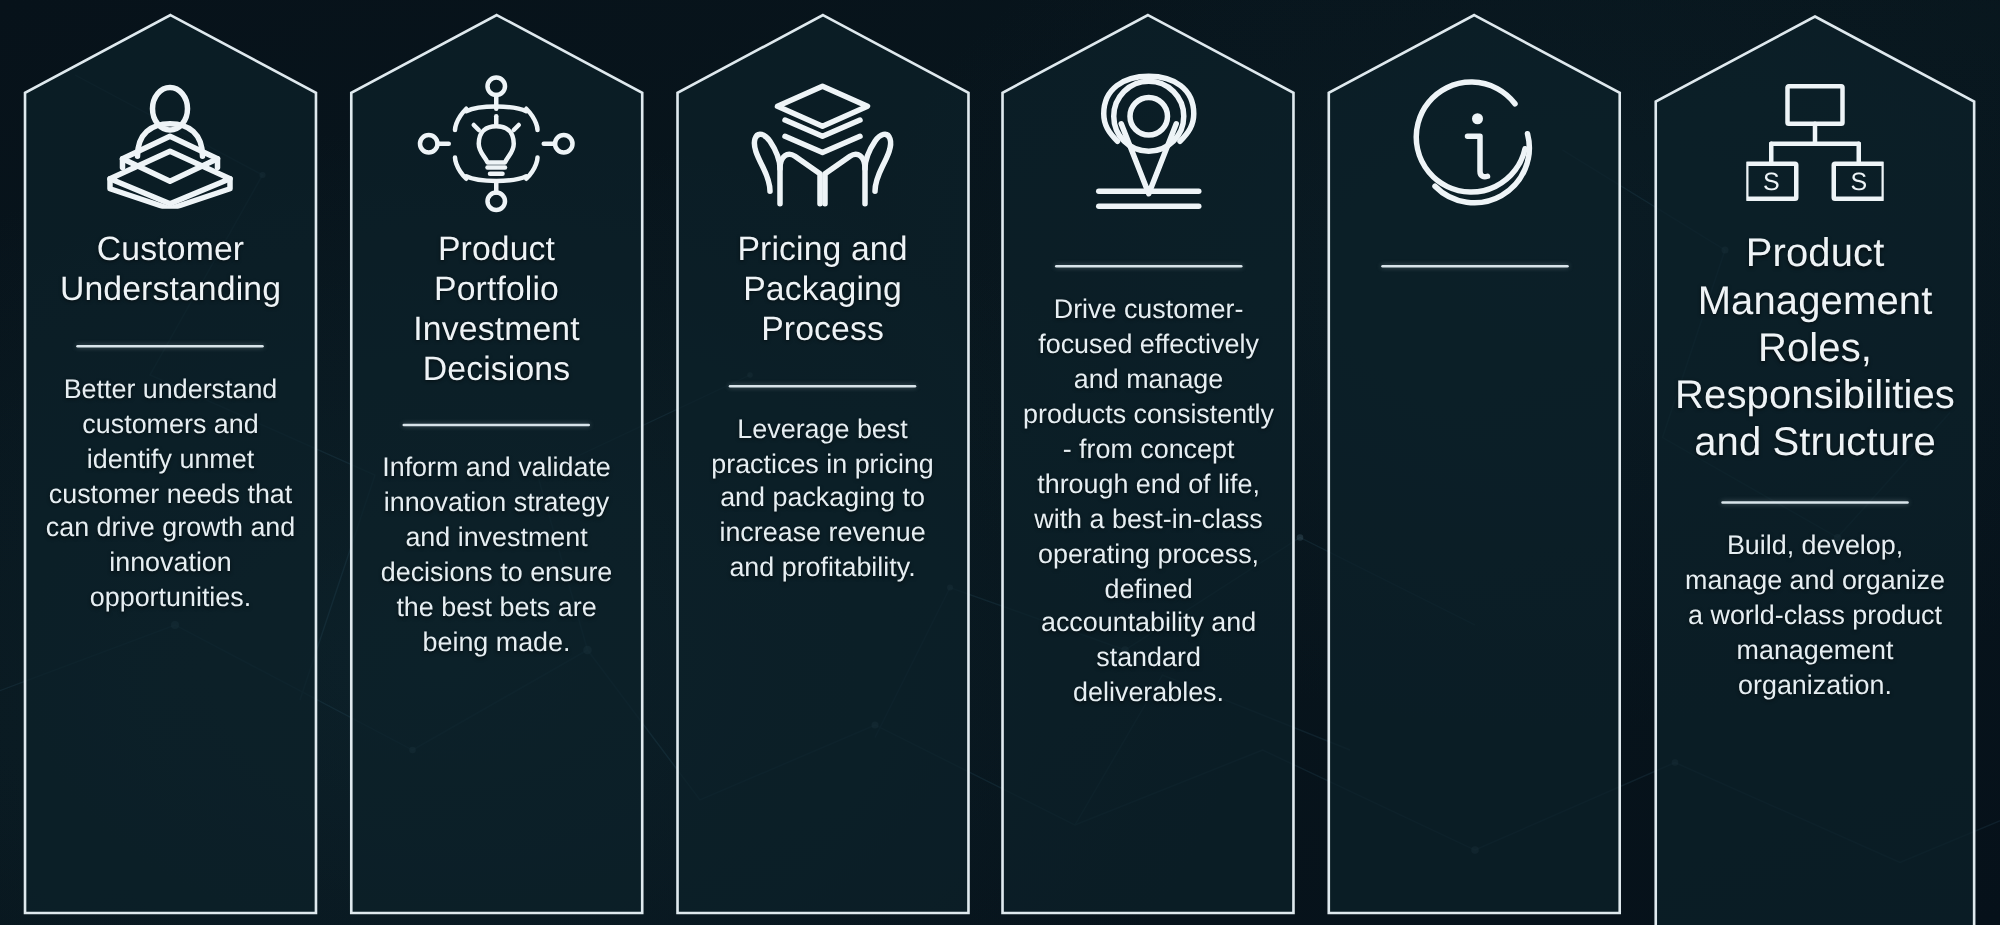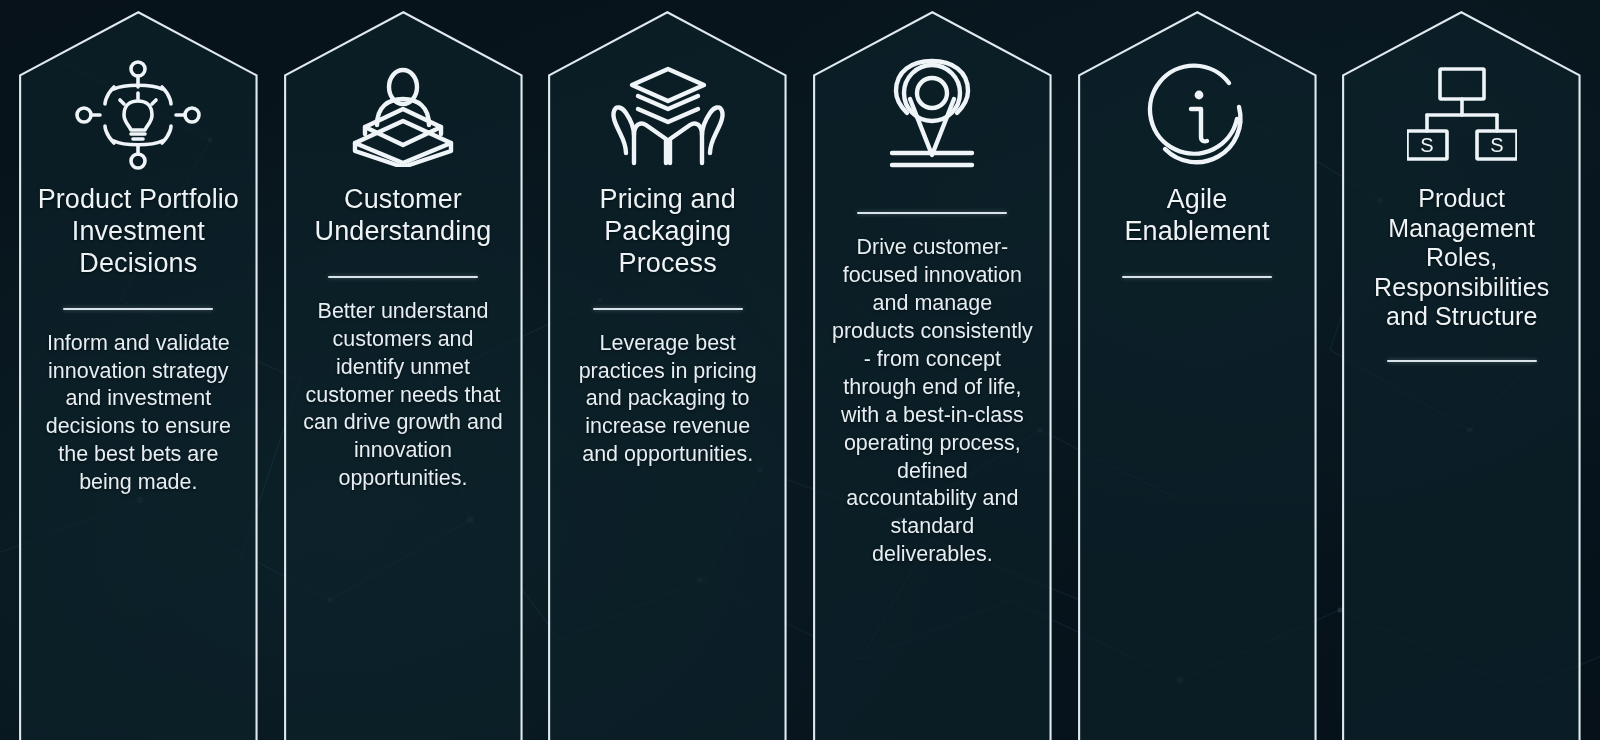--- a/index.html
+++ b/index.html
@@ -71,21 +71,21 @@
   }
   .panel-desc {
     color:#e6eef2;
     font-size:21.5px;
     line-height:1.30;
     text-align:center;
     font-weight:400;
     text-shadow:0 1px 3px rgba(0,0,0,0.55);
   }
   .p1 .panel-title { font-size:27px; }
-  .p6 .panel-title { font-size:25px; }
+  .p6 .panel-title { font-size:32px; }
 </style>
 </head>
 <body>
 
 <div id="stage">
 
   <svg id="netbg" viewBox="0 0 1600 740" preserveAspectRatio="none">
     <g stroke="#2e5668" stroke-width="1.1" fill="none" opacity="0.55">
       <path d="M-20 560 L140 500 L330 600 L470 520 L560 640 L700 580 L860 660 L1010 600 L1180 680 L1340 610 L1520 690 L1640 640"></path>
       <path d="M60 60 L210 140 L120 300 L300 380 L240 560"></path>
@@ -106,20 +106,43 @@
       <circle cx="1340" cy="610" r="2.6"></circle>
       <circle cx="1380" cy="200" r="2.8"></circle>
       <circle cx="210" cy="140" r="2.4"></circle>
       <circle cx="600" cy="300" r="2.2"></circle>
       <circle cx="1470" cy="430" r="2.8"></circle>
     </g>
   </svg>
 
   <div id="panels">
 
+    <div class="panel p1">
+      <svg class="panel-shape" viewBox="0 0 244 740" preserveAspectRatio="none">
+        <polygon class="fillp" points="122,12 238,74 238,728 6,728 6,74"></polygon>
+        <polygon class="strokep" points="122,12 238,74 238,728 6,728 6,74"></polygon>
+      </svg>
+      <div class="panel-body">
+        <div class="icon-wrap">
+          <svg width="116" height="104" viewBox="0 0 116 104">
+            <ellipse class="ic" cx="58" cy="24" rx="14" ry="17"></ellipse>
+            <path class="ic" d="M32 62 C32 44 43 36 58 36 C73 36 84 44 84 62"></path>
+            <polygon class="ic" points="58,46 96,64 58,82 20,64"></polygon>
+            <polygon class="ic" points="58,58 106,80 58,100 10,80"></polygon>
+            <path class="ic" d="M10 80 L10 88 L58 104 L106 88 L106 80"></path>
+            <path class="ic" d="M20 64 L20 71"></path>
+            <path class="ic" d="M96 64 L96 71"></path>
+          </svg>
+        </div>
+        <div class="panel-title">Customer Understanding</div>
+        <div class="divider"></div>
+        <div class="panel-desc">Better understand customers and identify unmet customer needs that can drive growth and innovation opportunities.</div>
+      </div>
+    </div>
+
     <div class="panel p2">
       <svg class="panel-shape" viewBox="0 0 244 740" preserveAspectRatio="none">
         <polygon class="fillp" points="122,12 238,74 238,728 6,728 6,74"></polygon>
         <polygon class="strokep" points="122,12 238,74 238,728 6,728 6,74"></polygon>
       </svg>
       <div class="panel-body">
         <div class="icon-wrap">
           <svg width="128" height="112" viewBox="0 0 128 112">
             <g class="ic-thin">
               <circle cx="64" cy="10" r="7"></circle>
@@ -144,43 +167,20 @@
               <path d="M59 80 L69 80"></path>
             </g>
           </svg>
         </div>
         <div class="panel-title">Product Portfolio Investment Decisions</div>
         <div class="divider"></div>
         <div class="panel-desc">Inform and validate innovation strategy and investment decisions to ensure the best bets are being made.</div>
       </div>
     </div>
 
-    <div class="panel p1">
-      <svg class="panel-shape" viewBox="0 0 244 740" preserveAspectRatio="none">
-        <polygon class="fillp" points="122,12 238,74 238,728 6,728 6,74"></polygon>
-        <polygon class="strokep" points="122,12 238,74 238,728 6,728 6,74"></polygon>
-      </svg>
-      <div class="panel-body">
-        <div class="icon-wrap">
-          <svg width="116" height="104" viewBox="0 0 116 104">
-            <ellipse class="ic" cx="58" cy="24" rx="14" ry="17"></ellipse>
-            <path class="ic" d="M32 62 C32 44 43 36 58 36 C73 36 84 44 84 62"></path>
-            <polygon class="ic" points="58,46 96,64 58,82 20,64"></polygon>
-            <polygon class="ic" points="58,58 106,80 58,100 10,80"></polygon>
-            <path class="ic" d="M10 80 L10 88 L58 104 L106 88 L106 80"></path>
-            <path class="ic" d="M20 64 L20 71"></path>
-            <path class="ic" d="M96 64 L96 71"></path>
-          </svg>
-        </div>
-        <div class="panel-title">Customer Understanding</div>
-        <div class="divider"></div>
-        <div class="panel-desc">Better understand customers and identify unmet customer needs that can drive growth and innovation opportunities.</div>
-      </div>
-    </div>
-
     <div class="panel p3">
       <svg class="panel-shape" viewBox="0 0 244 740" preserveAspectRatio="none">
         <polygon class="fillp" points="122,12 238,74 238,728 6,728 6,74"></polygon>
         <polygon class="strokep" points="122,12 238,74 238,728 6,728 6,74"></polygon>
       </svg>
       <div class="panel-body">
         <div class="icon-wrap">
           <svg width="120" height="104" viewBox="0 0 120 104">
             <g class="ic">
               <polygon points="60,6 96,22 60,38 24,22"></polygon>
@@ -188,21 +188,21 @@
               <polyline points="30,46 60,59 90,46"></polyline>
               <path d="M26 100 L26 72 C26 64 22 56 18 50 C14 44 8 42 6 48 C4 54 8 62 12 70 C16 78 18 84 18 90"></path>
               <path d="M94 100 L94 72 C94 64 98 56 102 50 C106 44 112 42 114 48 C116 54 112 62 108 70 C104 78 102 84 102 90"></path>
               <path d="M26 72 C26 62 32 58 38 62 L58 76 L58 100"></path>
               <path d="M94 72 C94 62 88 58 82 62 L62 76 L62 100"></path>
             </g>
           </svg>
         </div>
         <div class="panel-title">Pricing and Packaging Process</div>
         <div class="divider"></div>
-        <div class="panel-desc">Leverage best practices in pricing and packaging to increase revenue and opportunities.</div>
+        <div class="panel-desc">Leverage best practices in pricing and packaging to increase revenue and profitability.</div>
       </div>
     </div>
 
     <div class="panel p4">
       <svg class="panel-shape" viewBox="0 0 244 740" preserveAspectRatio="none">
         <polygon class="fillp" points="122,12 238,74 238,728 6,728 6,74"></polygon>
         <polygon class="strokep" points="122,12 238,74 238,728 6,728 6,74"></polygon>
       </svg>
       <div class="panel-body">
         <div class="icon-wrap">
@@ -211,41 +211,40 @@
               <circle cx="56" cy="36" r="15"></circle>
               <circle cx="56" cy="36" r="28"></circle>
               <path d="M31 56 C24 49 20 43 20 34 C20 14 36 4 56 4 C76 4 92 14 92 34 C92 43 88 49 81 56"></path>
               <path d="M34 42 L56 98 L78 42"></path>
               <path d="M16 96 L96 96"></path>
               <path d="M16 108 L96 108"></path>
             </g>
           </svg>
         </div>
         <div class="divider"></div>
-        <div class="panel-desc">Drive customer-focused innovation and manage products consistently - from concept through end of life, with a best-in-class operating process, defined accountability and standard deliverables.</div>
+        <div class="panel-desc">Drive customer-focused effectively and manage products consistently - from concept through end of life, with a best-in-class operating process, defined accountability and standard deliverables.</div>
       </div>
     </div>
 
     <div class="panel p5">
       <svg class="panel-shape" viewBox="0 0 244 740" preserveAspectRatio="none">
         <polygon class="fillp" points="122,12 238,74 238,728 6,728 6,74"></polygon>
         <polygon class="strokep" points="122,12 238,74 238,728 6,728 6,74"></polygon>
       </svg>
       <div class="panel-body">
         <div class="icon-wrap">
           <svg width="108" height="108" viewBox="0 0 108 108">
             <g class="ic">
               <path d="M86 22 A44 44 0 1 0 94 58"></path>
               <path d="M96 46 A44 44 0 0 1 22 88"></path>
               <circle cx="56" cy="34" r="4.4" fill="#eef4f7" stroke="none"></circle>
               <path d="M48 48 L58 48 L58 76 C58 80 61 81 64 80"></path>
             </g>
           </svg>
         </div>
-        <div class="panel-title">Agile Enablement</div>
         <div class="divider"></div>
       </div>
     </div>
 
     <div class="panel p6">
       <svg class="panel-shape" viewBox="0 0 244 740" preserveAspectRatio="none">
         <polygon class="fillp" points="122,12 238,74 238,728 6,728 6,74"></polygon>
         <polygon class="strokep" points="122,12 238,74 238,728 6,728 6,74"></polygon>
       </svg>
       <div class="panel-body">
@@ -259,17 +258,18 @@
               <path d="M90 50 L90 66"></path>
               <rect x="0" y="66" width="40" height="28" rx="1"></rect>
               <rect x="70" y="66" width="40" height="28" rx="1"></rect>
             </g>
             <text x="20" y="87" text-anchor="middle" font-family="Liberation Sans, sans-serif" font-size="20" fill="#eef4f7">S</text>
             <text x="90" y="87" text-anchor="middle" font-family="Liberation Sans, sans-serif" font-size="20" fill="#eef4f7">S</text>
           </svg>
         </div>
         <div class="panel-title">Product Management Roles, Responsibilities and Structure</div>
         <div class="divider"></div>
+        <div class="panel-desc">Build, develop, manage and organize a world-class product management organization.</div>
       </div>
     </div>
 
   </div>
 </div>
 
 </body></html>

